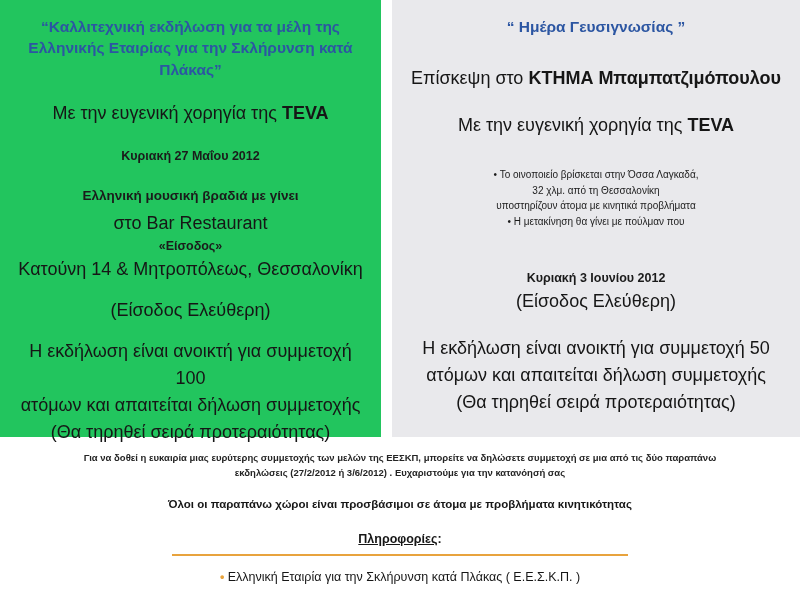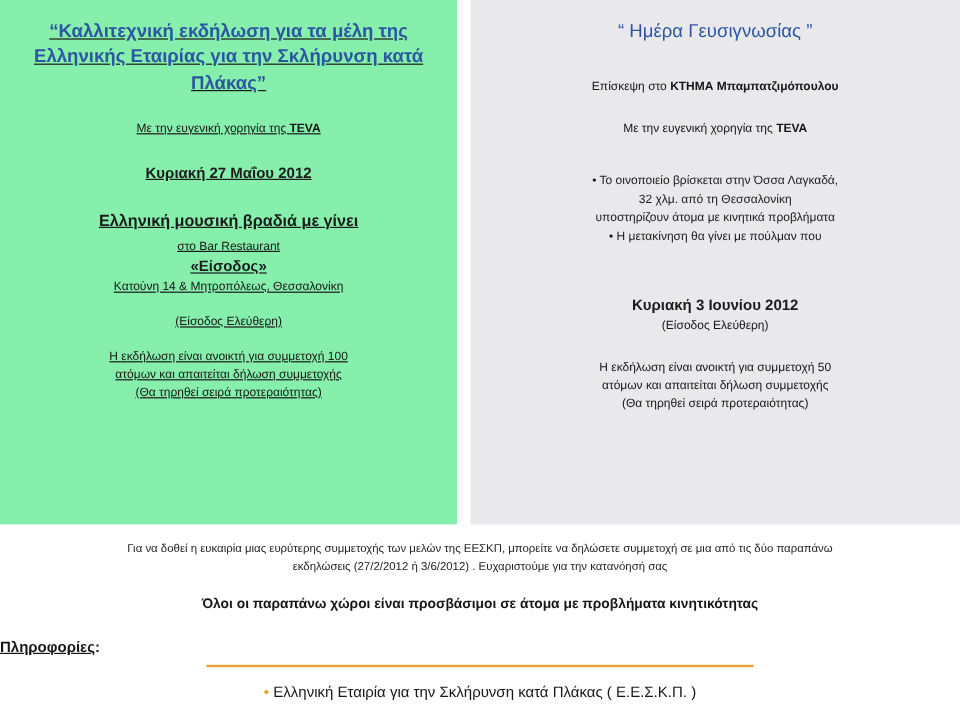--- a/index.html
+++ b/index.html
@@ -26,47 +26,46 @@
     height: 437px;
     box-sizing: border-box;
   }
   .col {
     box-sizing: border-box;
     padding: 10px 18px 8px 18px;
     text-align: center;
   }
   .col-left {
     width: 381px;
-    background: #86efac;
-    text-decoration: underline;
+    background: #22c55e;
   }
   .col-divider {
     width: 11px;
     background: #ffffff;
   }
   .col-right {
     width: 408px;
     background: #e9e9ec;
   }
   .title-left {
     color: #2c56a2;
     font-size: 15.5px;
     font-weight: bold;
     line-height: 1.38;
     margin: 6px 0 0 0;
   }
   .title-right {
     color: #2c56a2;
     font-size: 15.5px;
-    font-weight: normal;
+    font-weight: bold;
     line-height: 1.38;
     margin: 6px 0 0 0;
   }
   .blk {
-    font-size: 10px;
+    font-size: 18px;
     line-height: 1.5;
     color: #161616;
   }
   .gap-lg { height: 20px; }
   .gap-md { height: 14px; }
   .gap-sm { height: 8px; }
   .gap-xs { height: 4px; }
   .b { font-weight: bold; }
   .bold-line {
     font-size: 12.5px;
@@ -79,34 +78,34 @@
     line-height: 1.5;
   }
   .bullets {
     font-size: 10px;
     line-height: 1.55;
     text-align: center;
   }
   .footnote {
     text-align: center;
     font-size: 9.5px;
-    font-weight: normal;
+    font-weight: bold;
     color: #242424;
     line-height: 1.6;
     padding: 13px 60px 0 60px;
   }
   .accessline {
     text-align: center;
     font-size: 11.5px;
     font-weight: bold;
     color: #161616;
     padding: 18px 40px 0 40px;
   }
   .info-title {
-    text-align: left;
+    text-align: center;
     font-size: 12.5px;
     font-weight: bold;
     color: #161616;
     padding-top: 22px;
   }
   .info-title u { text-decoration: underline; }
   .rule {
     width: 456px;
     height: 2px;
     background: #e8a33d;

